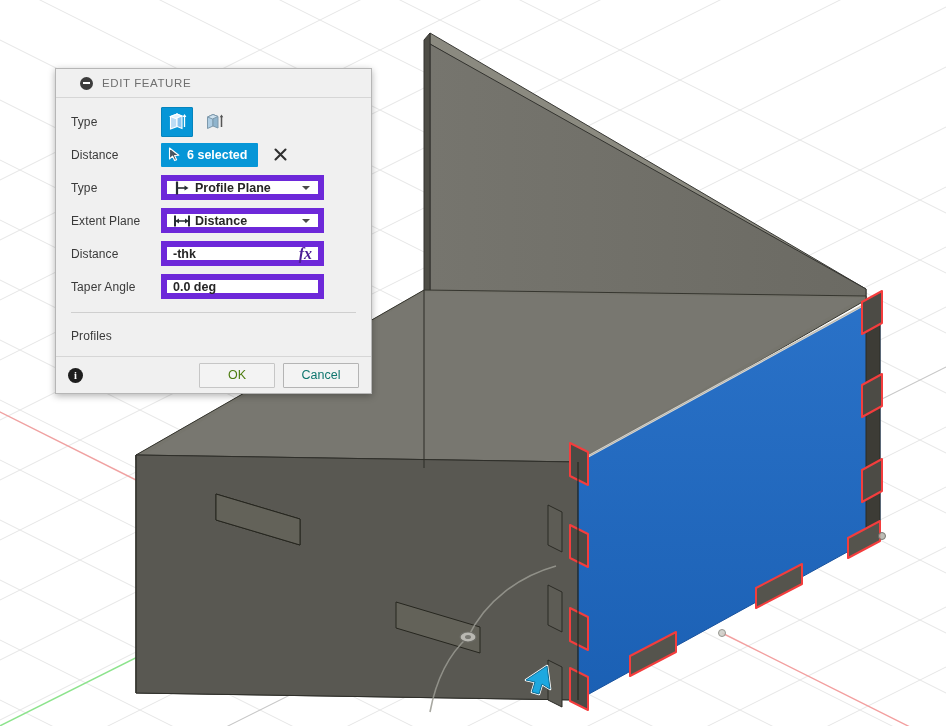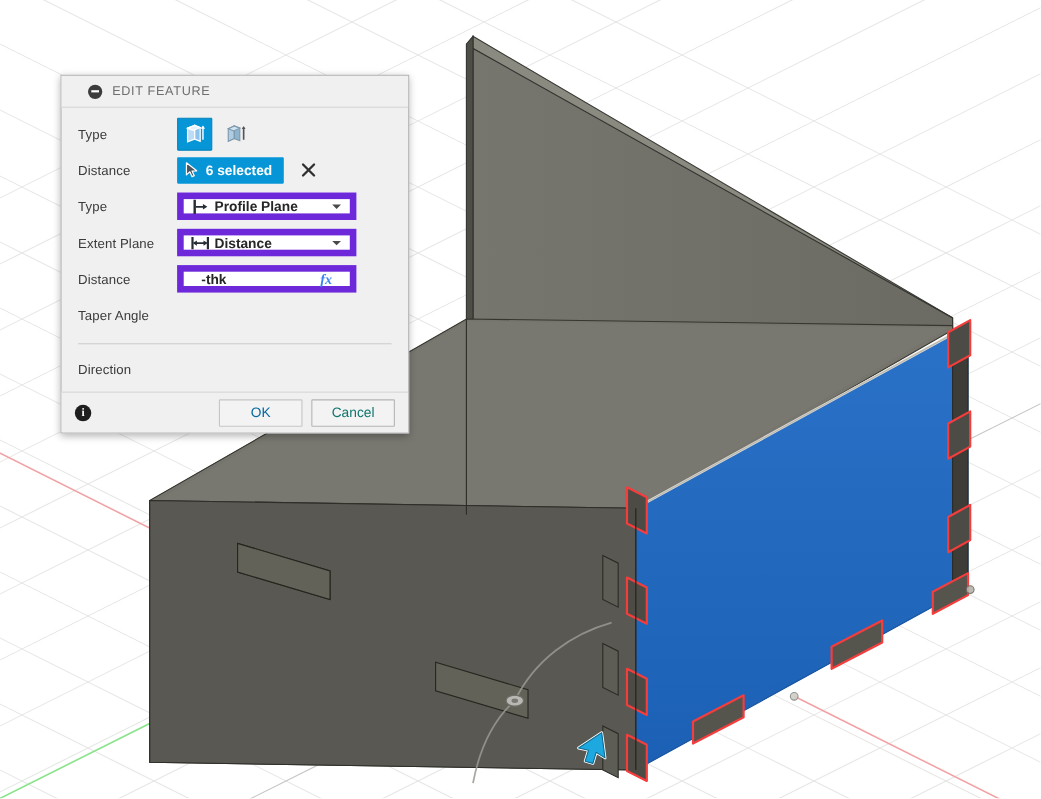--- a/index.html
+++ b/index.html
@@ -76,42 +76,42 @@
   .combo .ic{flex:0 0 auto;display:flex;align-items:center;justify-content:center;width:19px;height:19px;margin-right:4px;}
   .combo .cval{flex:1;overflow:hidden;white-space:nowrap;}
   .caret{
     flex:0 0 auto;width:16px;display:flex;align-items:center;justify-content:center;
     margin-right:4px;
   }
   .caret b{
     display:block;width:0;height:0;border-left:4px solid transparent;
     border-right:4px solid transparent;border-top:4.5px solid #4a4a4a;
   }
-  .txtfield{padding:0 16px;cursor:text;}
+  .txtfield{padding:0 6px;cursor:text;}
   .txtfield .tval{flex:1;white-space:nowrap;overflow:hidden;}
-  .fx{font-style:italic;font-family:"Liberation Serif",serif;color:#3b82f6;font-size:13px;}
+  .fx{font-style:italic;font-family:"Liberation Serif",serif;color:#4c1d95;font-size:16px;}
 
   .divider{height:1px;background:#cfcfcf;margin:9px 15px 6px 15px;}
 
   .dlg-footer{
     border-top:1px solid #d6d6d6;background:#f0f0f0;
     height:36px;display:flex;align-items:center;padding:0 12px;gap:8px;
   }
   .info-icon{
     width:15px;height:15px;border-radius:50%;background:#1e1e1e;color:#fff;
     font-size:10.5px;font-weight:bold;display:flex;align-items:center;
     justify-content:center;font-family:"Liberation Serif",serif;cursor:pointer;
   }
   .footer-spacer{flex:1;}
   .btn{
     min-width:74px;height:23px;border:1px solid #b4b4b4;background:#f3f3f3;
     font-size:12.5px;color:#0f766e;display:flex;align-items:center;
     justify-content:center;cursor:pointer;border-radius:1px;
   }
-  .btn.disabled{color:#0369a1;background:#f3f3f3;border-color:#c6c6c6;cursor:default;}
+  .btn.disabled{color:#4d7c0f;background:#f3f3f3;border-color:#c6c6c6;cursor:default;}
 </style>
 </head>
 <body>
 
 <div id="viewport">
 
   <svg id="grid-svg" viewBox="0 0 946 726" preserveAspectRatio="none">
     <rect x="0" y="0" width="946" height="726" fill="#ffffff"></rect>
     <g stroke="#e6e6e6" stroke-width="1" fill="none">
 
@@ -365,26 +365,31 @@
       <div class="row-ctl">
         <div class="txtfield">
           <span class="tval">-thk</span>
           <span class="fx">fx</span>
         </div>
       </div>
     </div>
 
     <div class="row">
       <div class="row-label">Taper Angle</div>
+      <div class="row-ctl">
+        <div class="txtfield">
+          <span class="tval">0.0 deg</span>
+        </div>
+      </div>
     </div>
 
     <div class="divider"></div>
 
     <div class="row">
-      <div class="row-label">Direction</div>
+      <div class="row-label">Profiles</div>
     </div>
   </div>
 
   <div class="dlg-footer">
     <span class="info-icon">i</span>
     <span class="footer-spacer"></span>
     <div class="btn disabled">OK</div>
     <div class="btn">Cancel</div>
   </div>
 </div>

